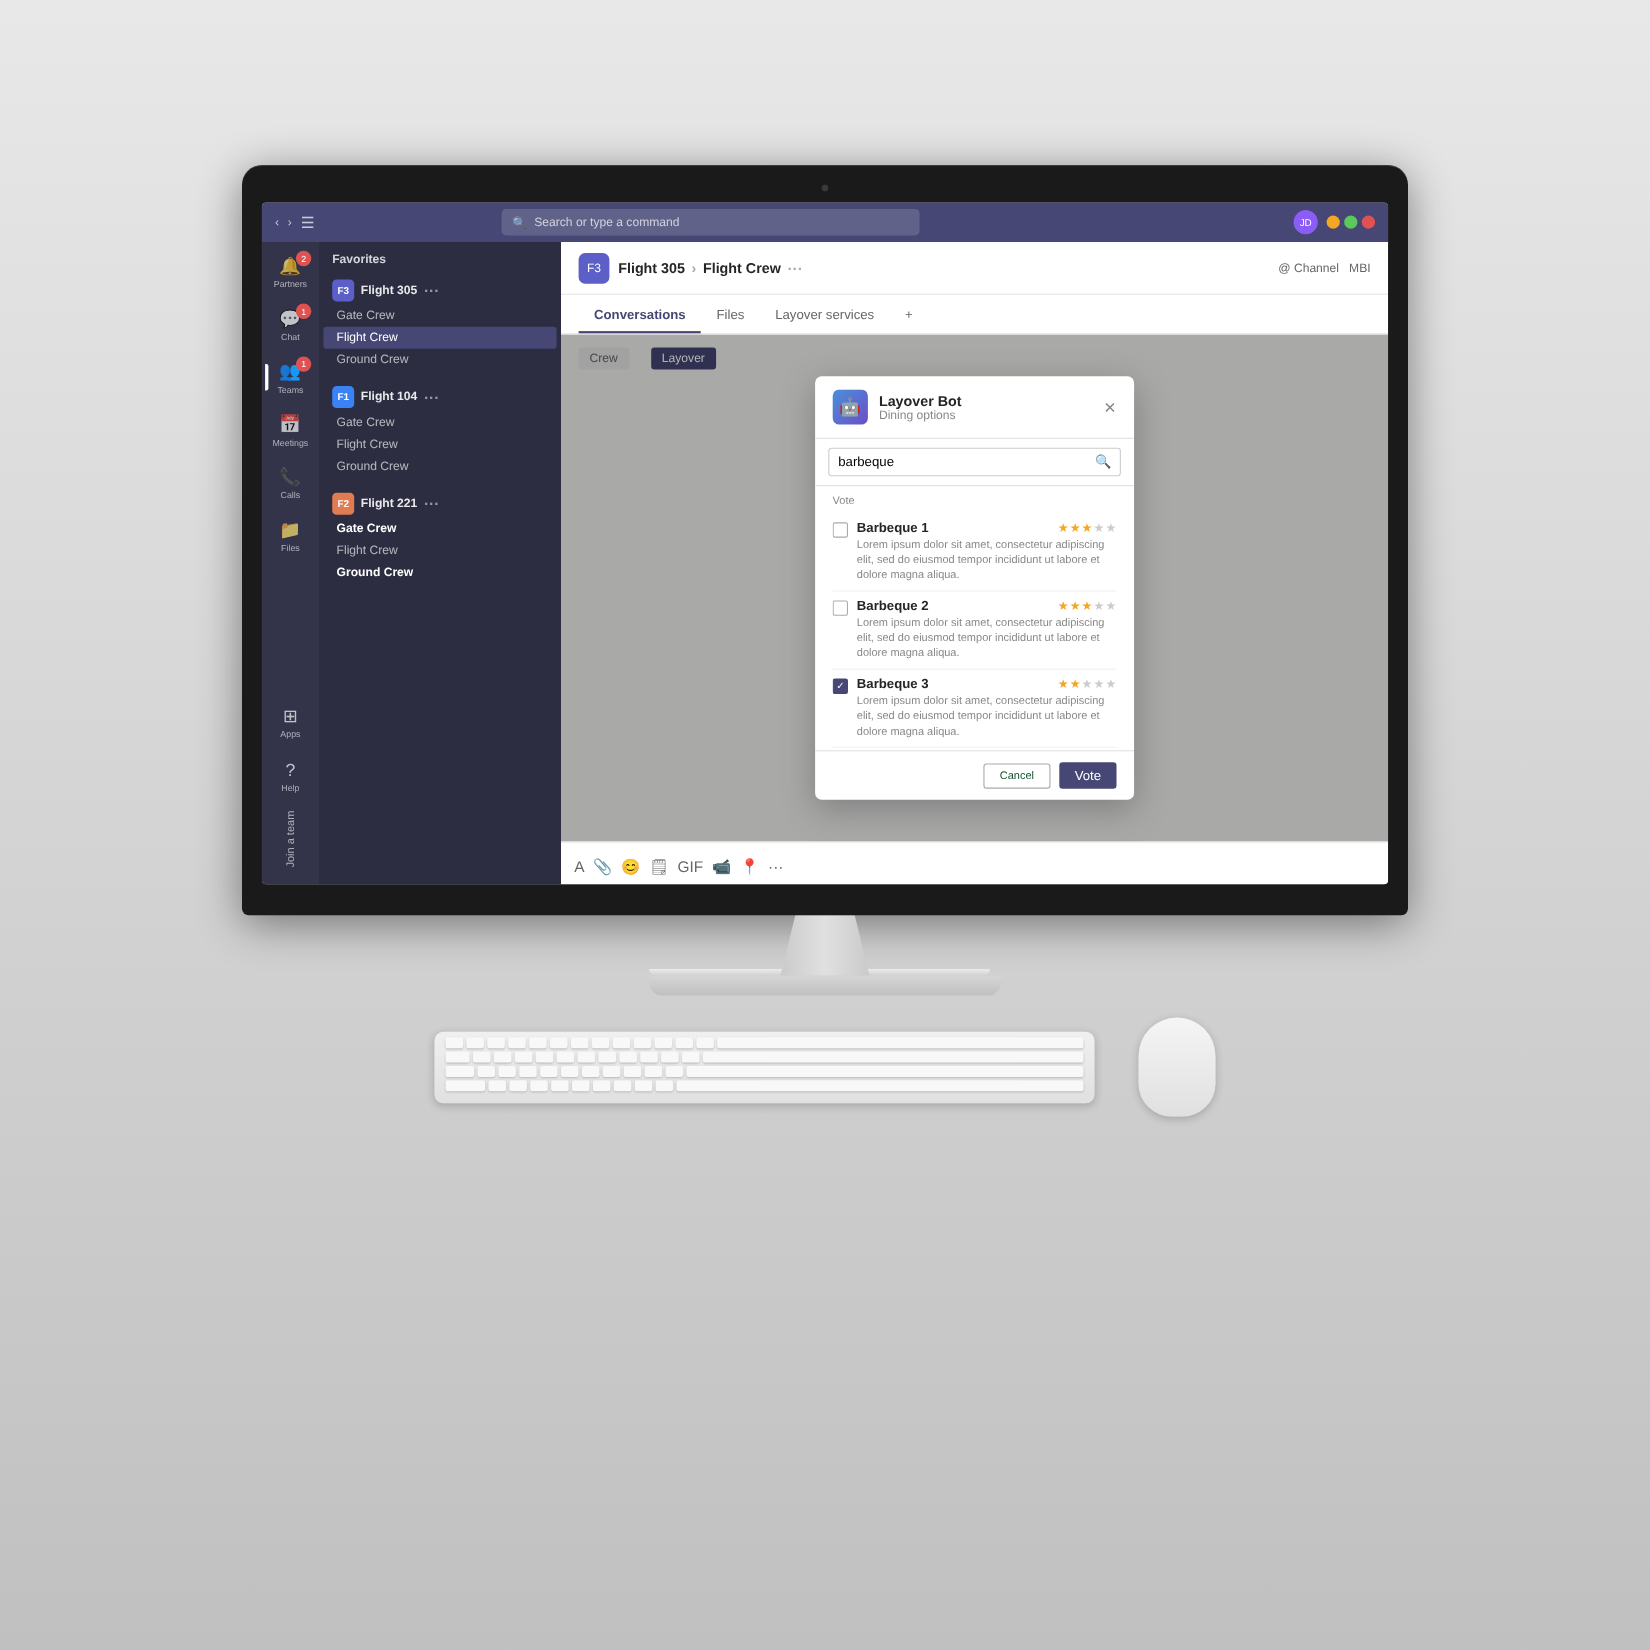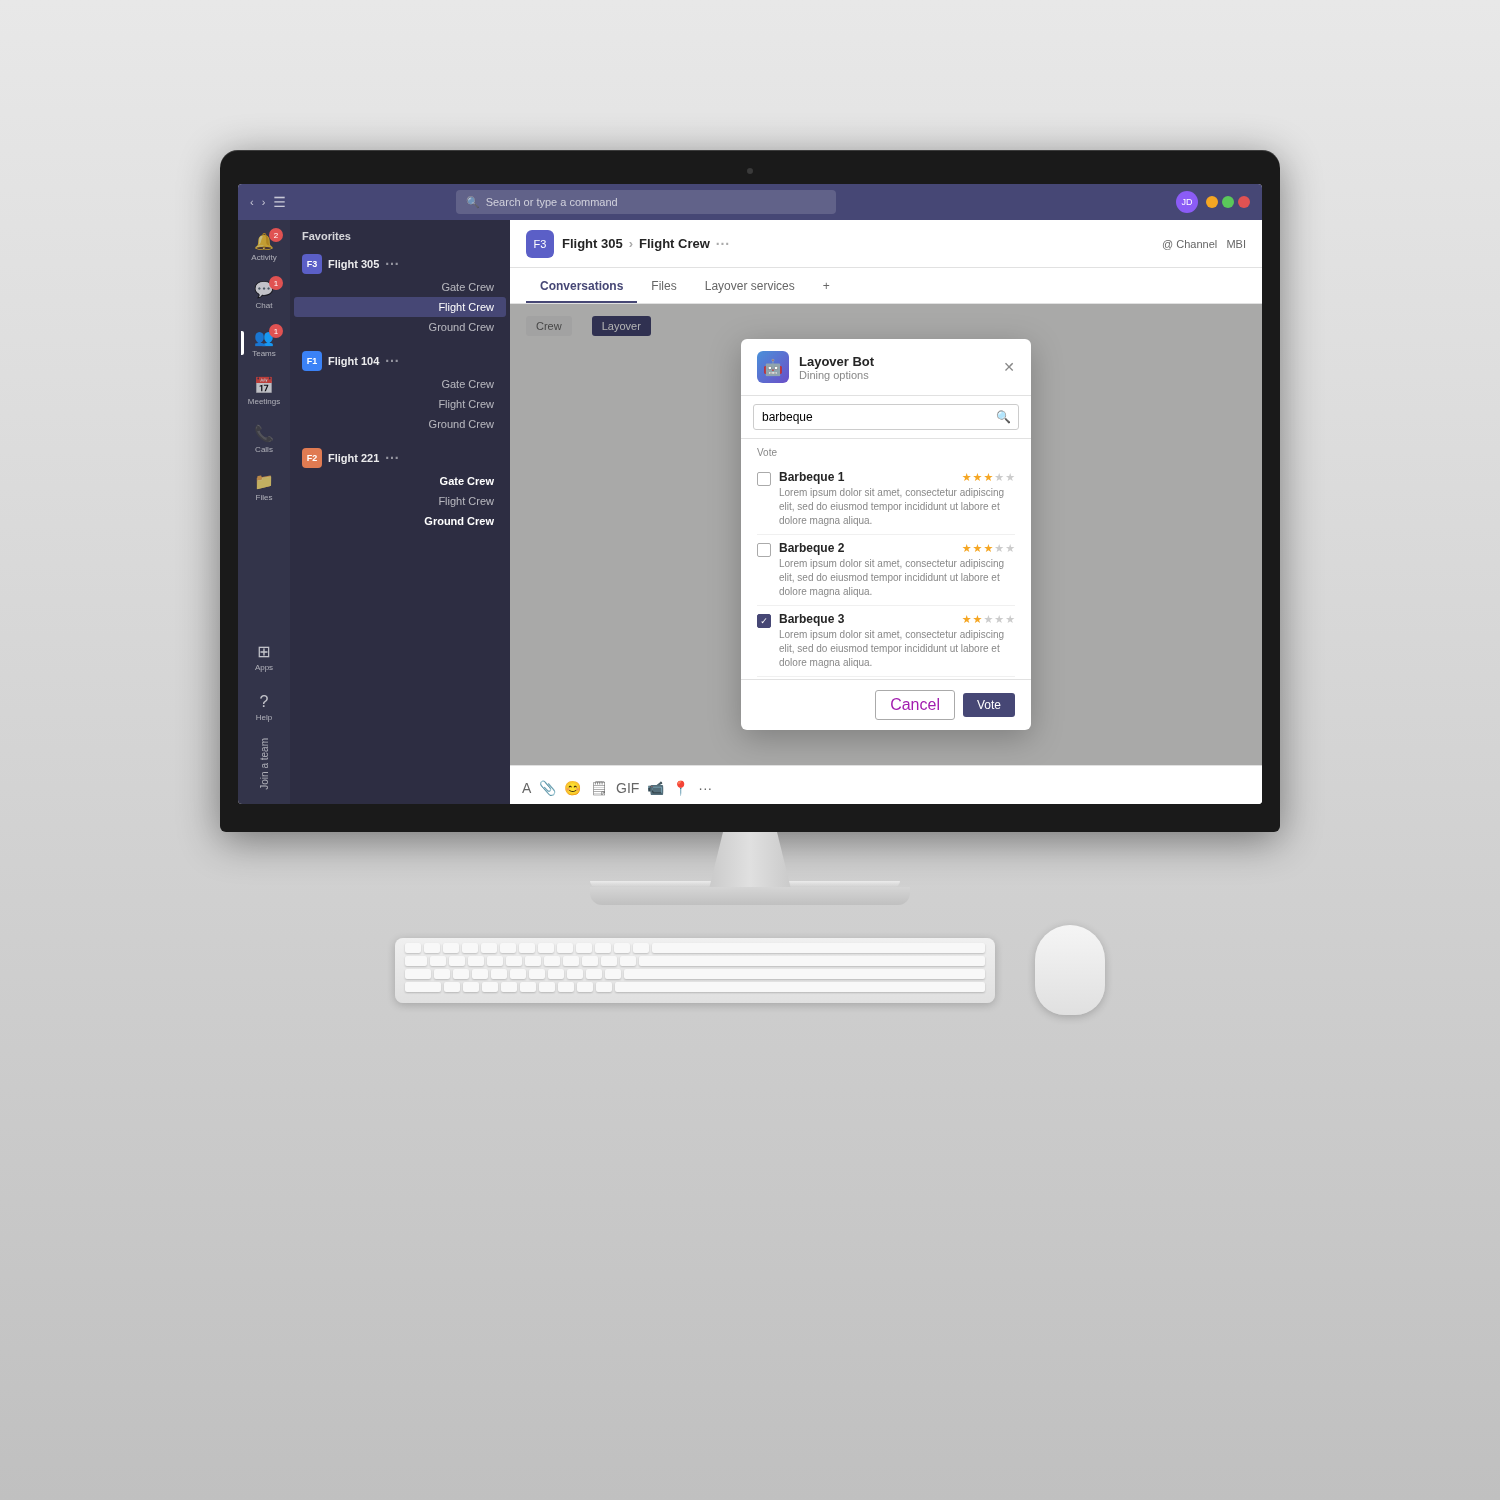--- a/index.html
+++ b/index.html
@@ -331,21 +331,21 @@
       cursor: pointer;
     }
 
     .channel-item {
       padding: 4px 12px;
       font-size: 11px;
       color: rgba(255,255,255,0.65);
       cursor: pointer;
       display: flex;
       align-items: center;
-      justify-content: flex-end;
+      justify-content: flex-start;
       border-radius: 3px;
       margin: 0 4px;
     }
 
     .channel-item.active {
       background: #464775;
       color: white;
     }
 
     .channel-item.bold {
@@ -668,22 +668,22 @@
       gap: 8px;
       padding: 10px 16px;
       border-top: 1px solid #e1e1e1;
     }
 
     .btn-cancel {
       padding: 5px 14px;
       border: 1px solid #aaa;
       border-radius: 3px;
       background: white;
-      font-size: 16px;
-      color: #a21caf;
+      font-size: 10px;
+      color: #14532d;
       cursor: pointer;
       text-align: center;
     }
 
     .btn-vote {
       padding: 5px 14px;
       border: none;
       border-radius: 3px;
       background: #464775;
       font-size: 12px;
@@ -745,21 +745,21 @@
                 <div class="window-btn" style="background:#e05252;"></div>
               </div>
             </div>
           </div>
 
           <div class="app-body">
 
             <div class="sidebar-icons">
               <div class="sidebar-icon-item">
                 <span class="icon-symbol">🔔</span>
-                <span class="icon-label">Activity</span>
+                <span class="icon-label">Partners</span>
                 <span class="badge">2</span>
               </div>
               <div class="sidebar-icon-item">
                 <span class="icon-symbol">💬</span>
                 <span class="icon-label">Chat</span>
                 <span class="badge">1</span>
               </div>
               <div class="sidebar-icon-item active">
                 <span class="icon-symbol">👥</span>
                 <span class="icon-label">Teams</span>

